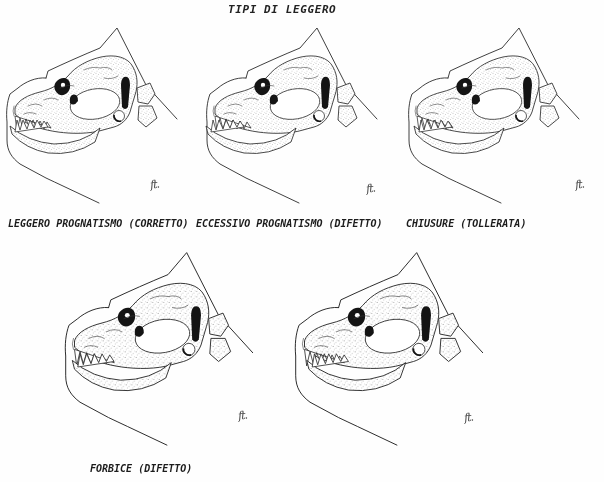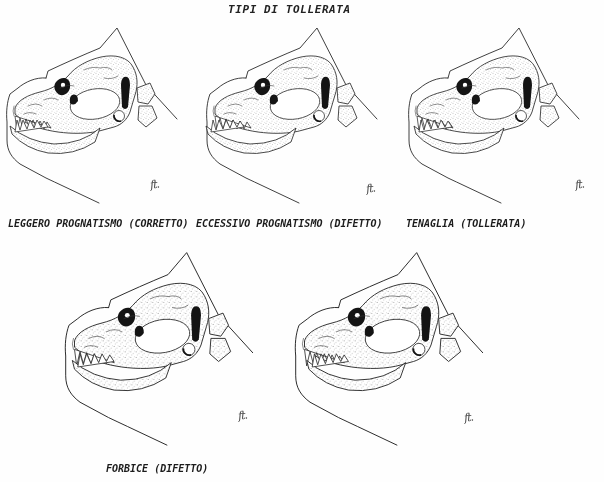--- a/index.html
+++ b/index.html
@@ -77,21 +77,21 @@
         <path class="white" d="M15 94 l2 15 l3 -13 l3 11 l3 -10 l4 10 l3 -9 l4 9 l3 -8 l4 8 l3 -7 l4 6 Z"></path>
       </g>
 
       <g id="dogjaw">
         <path class="bone" d="M12 104 Q30 120 56 122 Q84 122 102 106 L97 120 Q76 134 50 131 Q28 127 14 112 Z"></path>
         <path class="white" d="M17 110 l2 -12 l3 10 l3 -10 l4 9 l3 -9 l4 8 l3 -8 l4 7 l3 -6 l4 6 Z"></path>
       </g>
     </defs>
   </svg>
 
-  <div class="page-title">TIPI DI TOLLERATA</div>
+  <div class="page-title">TIPI DI LEGGERO</div>
 
   <div class="fig" style="left:0px;top:22px">
     <svg width="200" height="190" viewBox="0 0 200 190">
       <use href="#dogskull"></use>
         <use href="#dogjaw" transform="translate(-2,0)"></use>
     </svg>
   </div>
   <div class="fig" style="left:200px;top:22px">
     <svg width="200" height="190" viewBox="0 0 200 190">
       <use href="#dogskull"></use>
@@ -119,16 +119,16 @@
   </div>
 
   <span class="signature" style="left:150px;top:178px">ft.</span>
   <span class="signature" style="left:366px;top:182px">ft.</span>
   <span class="signature" style="left:575px;top:178px">ft.</span>
   <span class="signature" style="left:238px;top:409px">ft.</span>
   <span class="signature" style="left:464px;top:411px">ft.</span>
 
   <span class="caption" style="left:196px;top:218px">ECCESSIVO PROGNATISMO (DIFETTO)</span>
   <span class="caption" style="left:8px;top:218px">LEGGERO PROGNATISMO (CORRETTO)</span>
-  <span class="caption" style="left:406px;top:218px">TENAGLIA (TOLLERATA)</span>
-  <span class="caption" style="left:106px;top:463px">FORBICE (DIFETTO)</span>
+  <span class="caption" style="left:406px;top:218px">CHIUSURE (TOLLERATA)</span>
+  <span class="caption" style="left:90px;top:463px">FORBICE (DIFETTO)</span>
 
 </div>
 
 </body></html>

